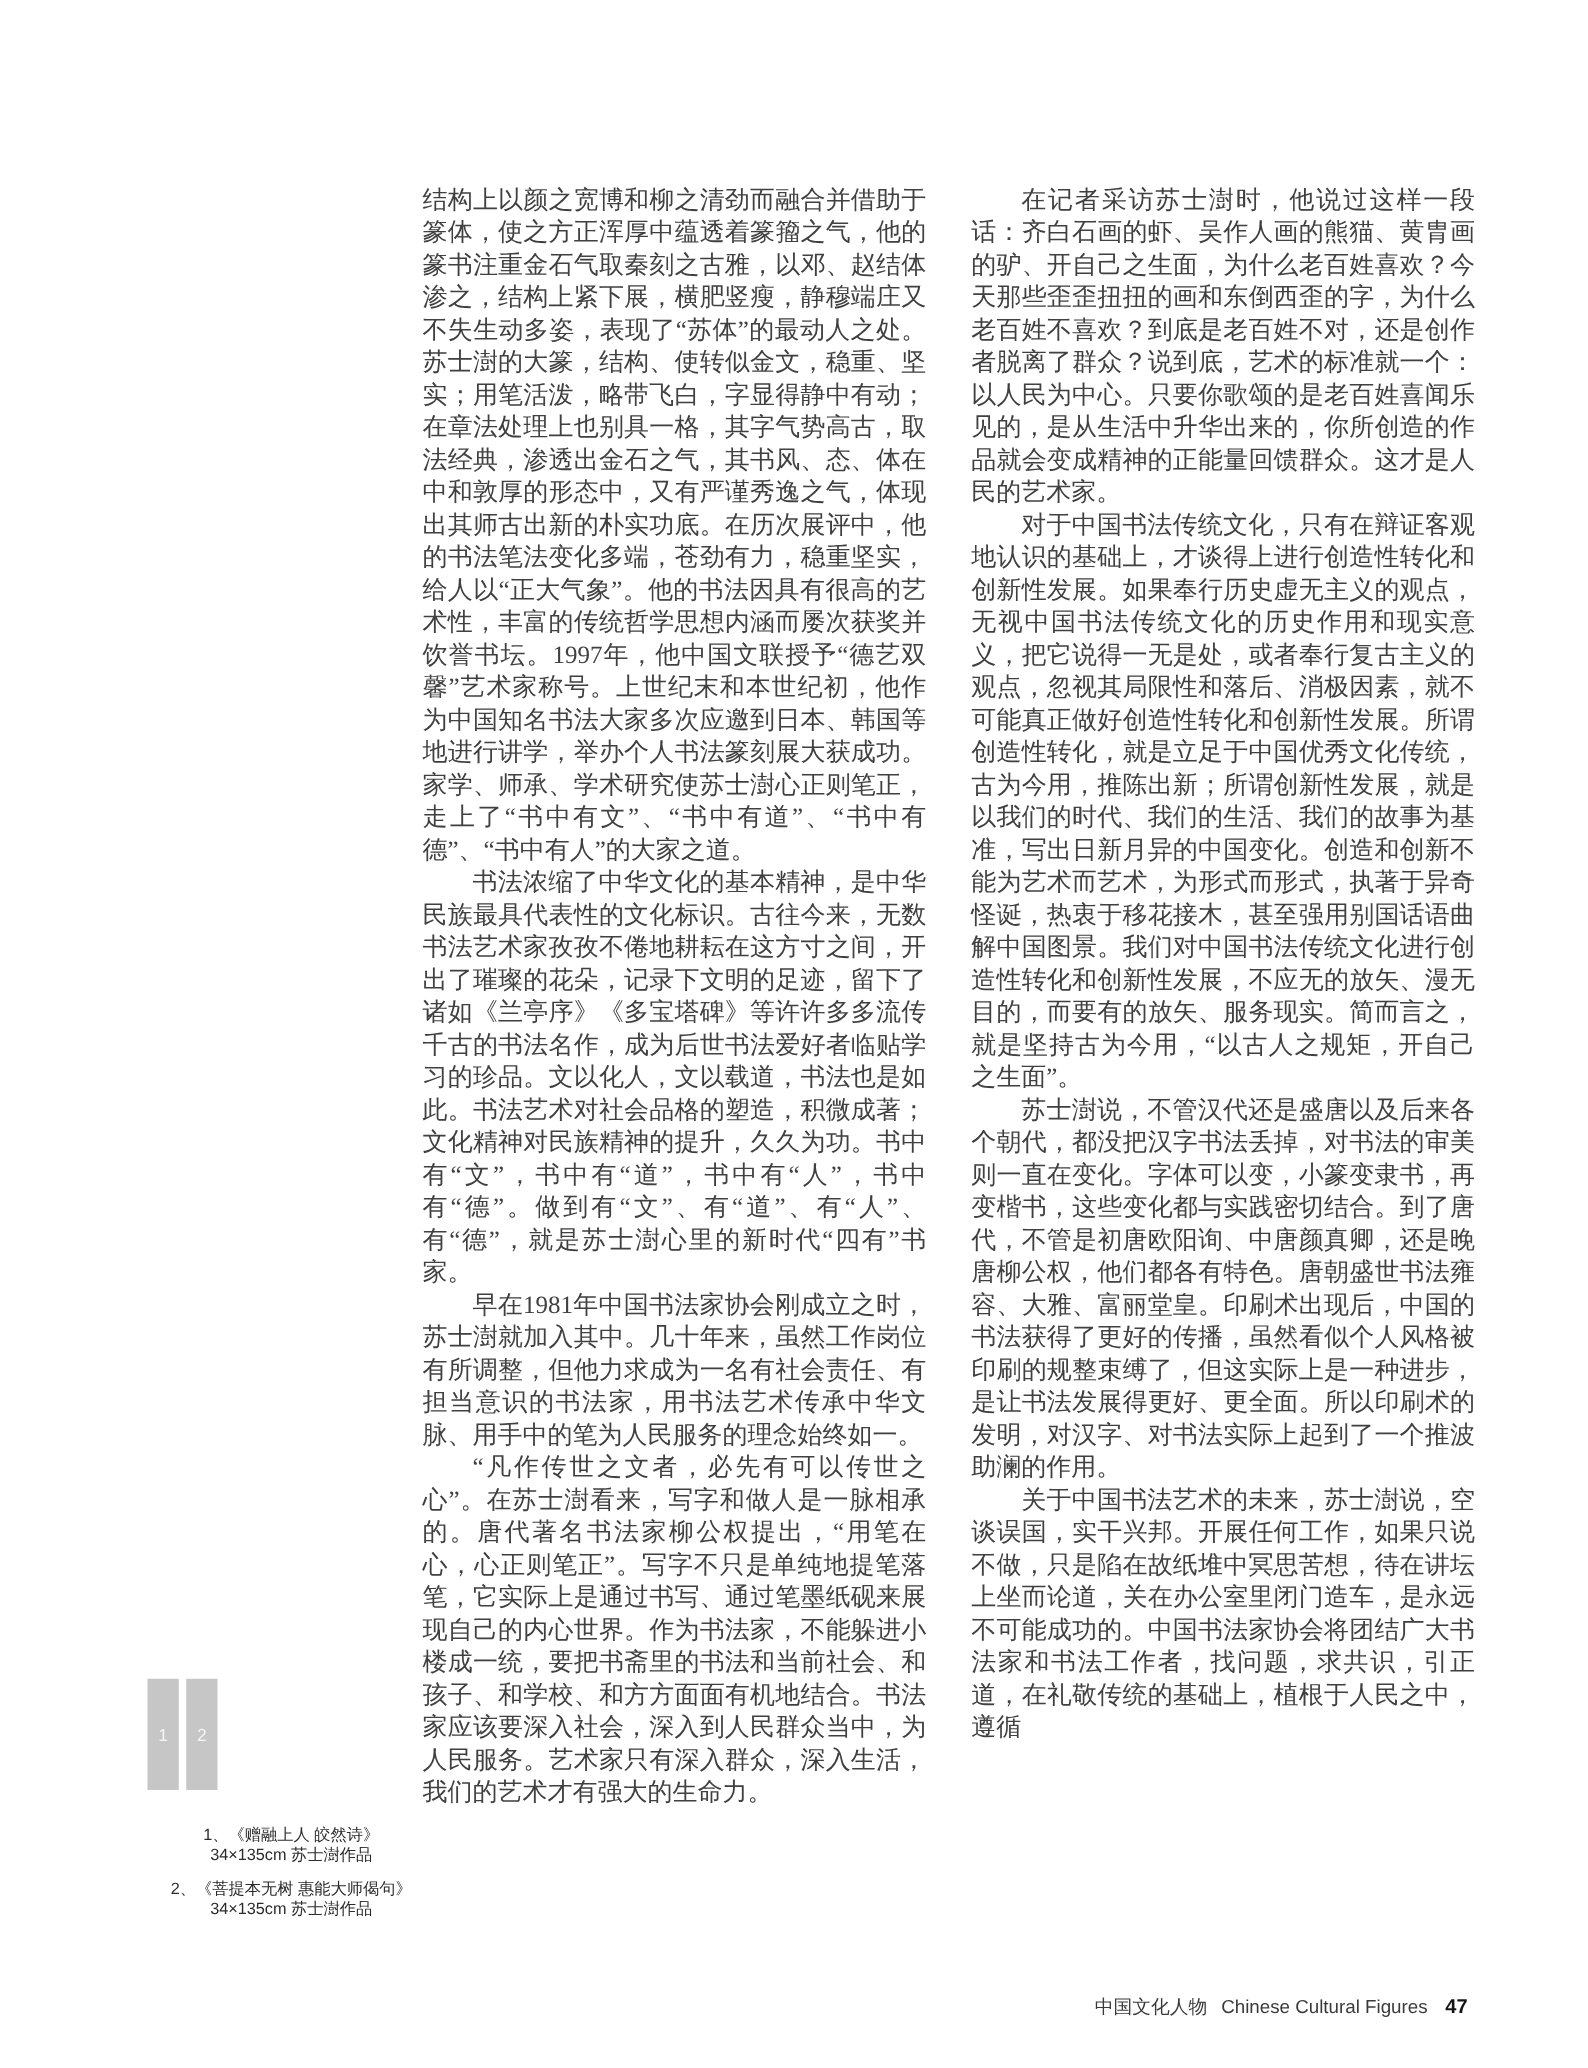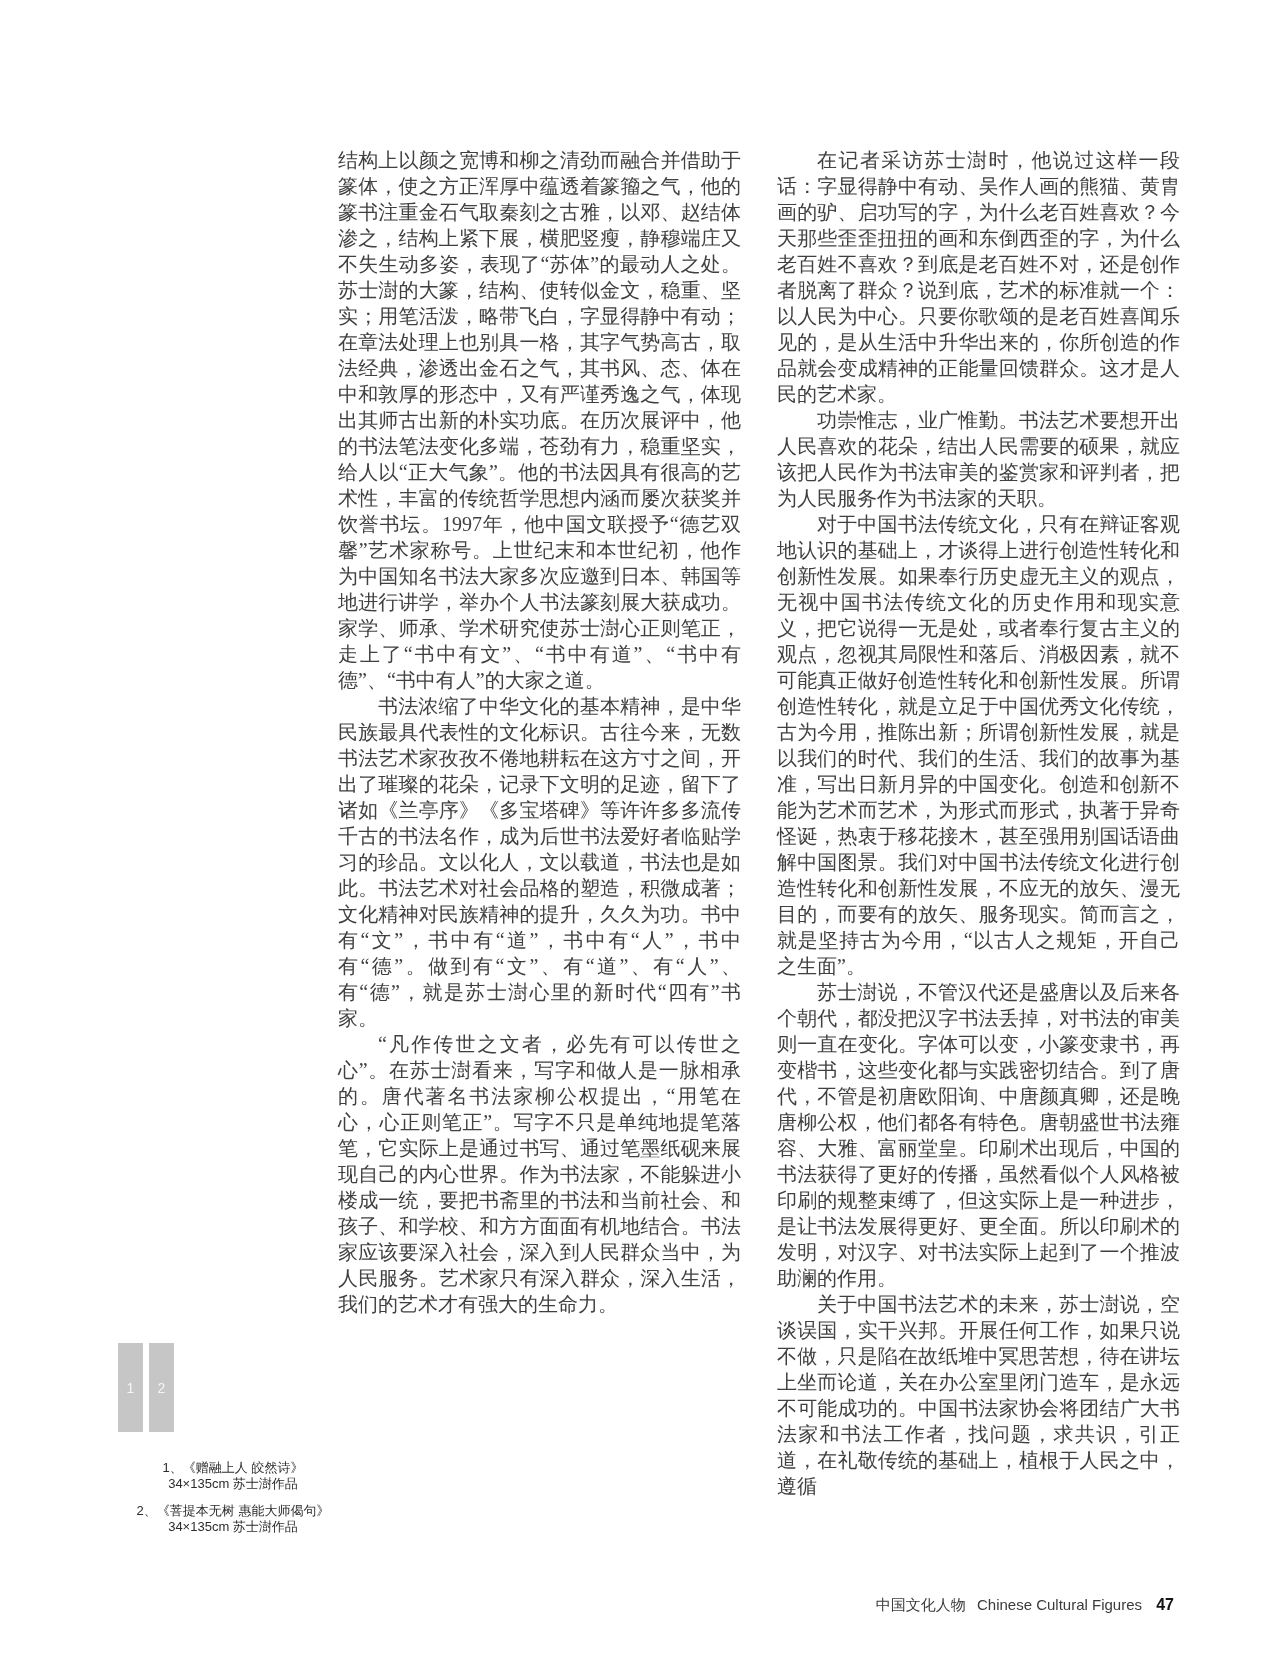--- a/index.html
+++ b/index.html
@@ -84,26 +84,26 @@
   }
 </style>
 </head>
 <body>
 
 <div class="page">
 
   <div class="col col-left">
     <p>结构上以颜之宽博和柳之清劲而融合并借助于篆体，使之方正浑厚中蕴透着篆籀之气，他的篆书注重金石气取秦刻之古雅，以邓、赵结体渗之，结构上紧下展，横肥竖瘦，静穆端庄又不失生动多姿，表现了“苏体”的最动人之处。苏士澍的大篆，结构、使转似金文，稳重、坚实；用笔活泼，略带飞白，字显得静中有动；在章法处理上也别具一格，其字气势高古，取法经典，渗透出金石之气，其书风、态、体在中和敦厚的形态中，又有严谨秀逸之气，体现出其师古出新的朴实功底。在历次展评中，他的书法笔法变化多端，苍劲有力，稳重坚实，给人以“正大气象”。他的书法因具有很高的艺术性，丰富的传统哲学思想内涵而屡次获奖并饮誉书坛。1997年，他中国文联授予“德艺双馨”艺术家称号。上世纪末和本世纪初，他作为中国知名书法大家多次应邀到日本、韩国等地进行讲学，举办个人书法篆刻展大获成功。家学、师承、学术研究使苏士澍心正则笔正，走上了“书中有文”、“书中有道”、“书中有德”、“书中有人”的大家之道。</p>
     <p>书法浓缩了中华文化的基本精神，是中华民族最具代表性的文化标识。古往今来，无数书法艺术家孜孜不倦地耕耘在这方寸之间，开出了璀璨的花朵，记录下文明的足迹，留下了诸如《兰亭序》《多宝塔碑》等许许多多流传千古的书法名作，成为后世书法爱好者临贴学习的珍品。文以化人，文以载道，书法也是如此。书法艺术对社会品格的塑造，积微成著；文化精神对民族精神的提升，久久为功。书中有“文”，书中有“道”，书中有“人”，书中有“德”。做到有“文”、有“道”、有“人”、有“德”，就是苏士澍心里的新时代“四有”书家。</p>
+    <p>早在1981年中国书法家协会刚成立之时，苏士澍就加入其中。几十年来，虽然工作岗位有所调整，但他力求成为一名有社会责任、有担当意识的书法家，用书法艺术传承中华文脉、用手中的笔为人民服务的理念始终如一。</p>
     <p>“凡作传世之文者，必先有可以传世之心”。在苏士澍看来，写字和做人是一脉相承的。唐代著名书法家柳公权提出，“用笔在心，心正则笔正”。写字不只是单纯地提笔落笔，它实际上是通过书写、通过笔墨纸砚来展现自己的内心世界。作为书法家，不能躲进小楼成一统，要把书斋里的书法和当前社会、和孩子、和学校、和方方面面有机地结合。书法家应该要深入社会，深入到人民群众当中，为人民服务。艺术家只有深入群众，深入生活，我们的艺术才有强大的生命力。</p>
   </div>
 
   <div class="col col-right">
-    <p>在记者采访苏士澍时，他说过这样一段话：字显得静中有动、吴作人画的熊猫、黄胄画的驴、启功写的字，为什么老百姓喜欢？今天那些歪歪扭扭的画和东倒西歪的字，为什么老百姓不喜欢？到底是老百姓不对，还是创作者脱离了群众？说到底，艺术的标准就一个：以人民为中心。只要你歌颂的是老百姓喜闻乐见的，是从生活中升华出来的，你所创造的作品就会变成精神的正能量回馈群众。这才是人民的艺术家。</p>
-    <p>功崇惟志，业广惟勤。书法艺术要想开出人民喜欢的花朵，结出人民需要的硕果，就应该把人民作为书法审美的鉴赏家和评判者，把为人民服务作为书法家的天职。</p>
+    <p>在记者采访苏士澍时，他说过这样一段话：齐白石画的虾、吴作人画的熊猫、黄胄画的驴、开自己之生面，为什么老百姓喜欢？今天那些歪歪扭扭的画和东倒西歪的字，为什么老百姓不喜欢？到底是老百姓不对，还是创作者脱离了群众？说到底，艺术的标准就一个：以人民为中心。只要你歌颂的是老百姓喜闻乐见的，是从生活中升华出来的，你所创造的作品就会变成精神的正能量回馈群众。这才是人民的艺术家。</p>
     <p>对于中国书法传统文化，只有在辩证客观地认识的基础上，才谈得上进行创造性转化和创新性发展。如果奉行历史虚无主义的观点，无视中国书法传统文化的历史作用和现实意义，把它说得一无是处，或者奉行复古主义的观点，忽视其局限性和落后、消极因素，就不可能真正做好创造性转化和创新性发展。所谓创造性转化，就是立足于中国优秀文化传统，古为今用，推陈出新；所谓创新性发展，就是以我们的时代、我们的生活、我们的故事为基准，写出日新月异的中国变化。创造和创新不能为艺术而艺术，为形式而形式，执著于异奇怪诞，热衷于移花接木，甚至强用别国话语曲解中国图景。我们对中国书法传统文化进行创造性转化和创新性发展，不应无的放矢、漫无目的，而要有的放矢、服务现实。简而言之，就是坚持古为今用，“以古人之规矩，开自己之生面”。</p>
     <p>苏士澍说，不管汉代还是盛唐以及后来各个朝代，都没把汉字书法丢掉，对书法的审美则一直在变化。字体可以变，小篆变隶书，再变楷书，这些变化都与实践密切结合。到了唐代，不管是初唐欧阳询、中唐颜真卿，还是晚唐柳公权，他们都各有特色。唐朝盛世书法雍容、大雅、富丽堂皇。印刷术出现后，中国的书法获得了更好的传播，虽然看似个人风格被印刷的规整束缚了，但这实际上是一种进步，是让书法发展得更好、更全面。所以印刷术的发明，对汉字、对书法实际上起到了一个推波助澜的作用。</p>
     <p>关于中国书法艺术的未来，苏士澍说，空谈误国，实干兴邦。开展任何工作，如果只说不做，只是陷在故纸堆中冥思苦想，待在讲坛上坐而论道，关在办公室里闭门造车，是永远不可能成功的。中国书法家协会将团结广大书法家和书法工作者，找问题，求共识，引正道，在礼敬传统的基础上，植根于人民之中，遵循</p>
   </div>
 
   <div class="figure-markers">
     <div class="figure-marker">
       <span>1</span>
     </div>
     <div class="figure-marker">

